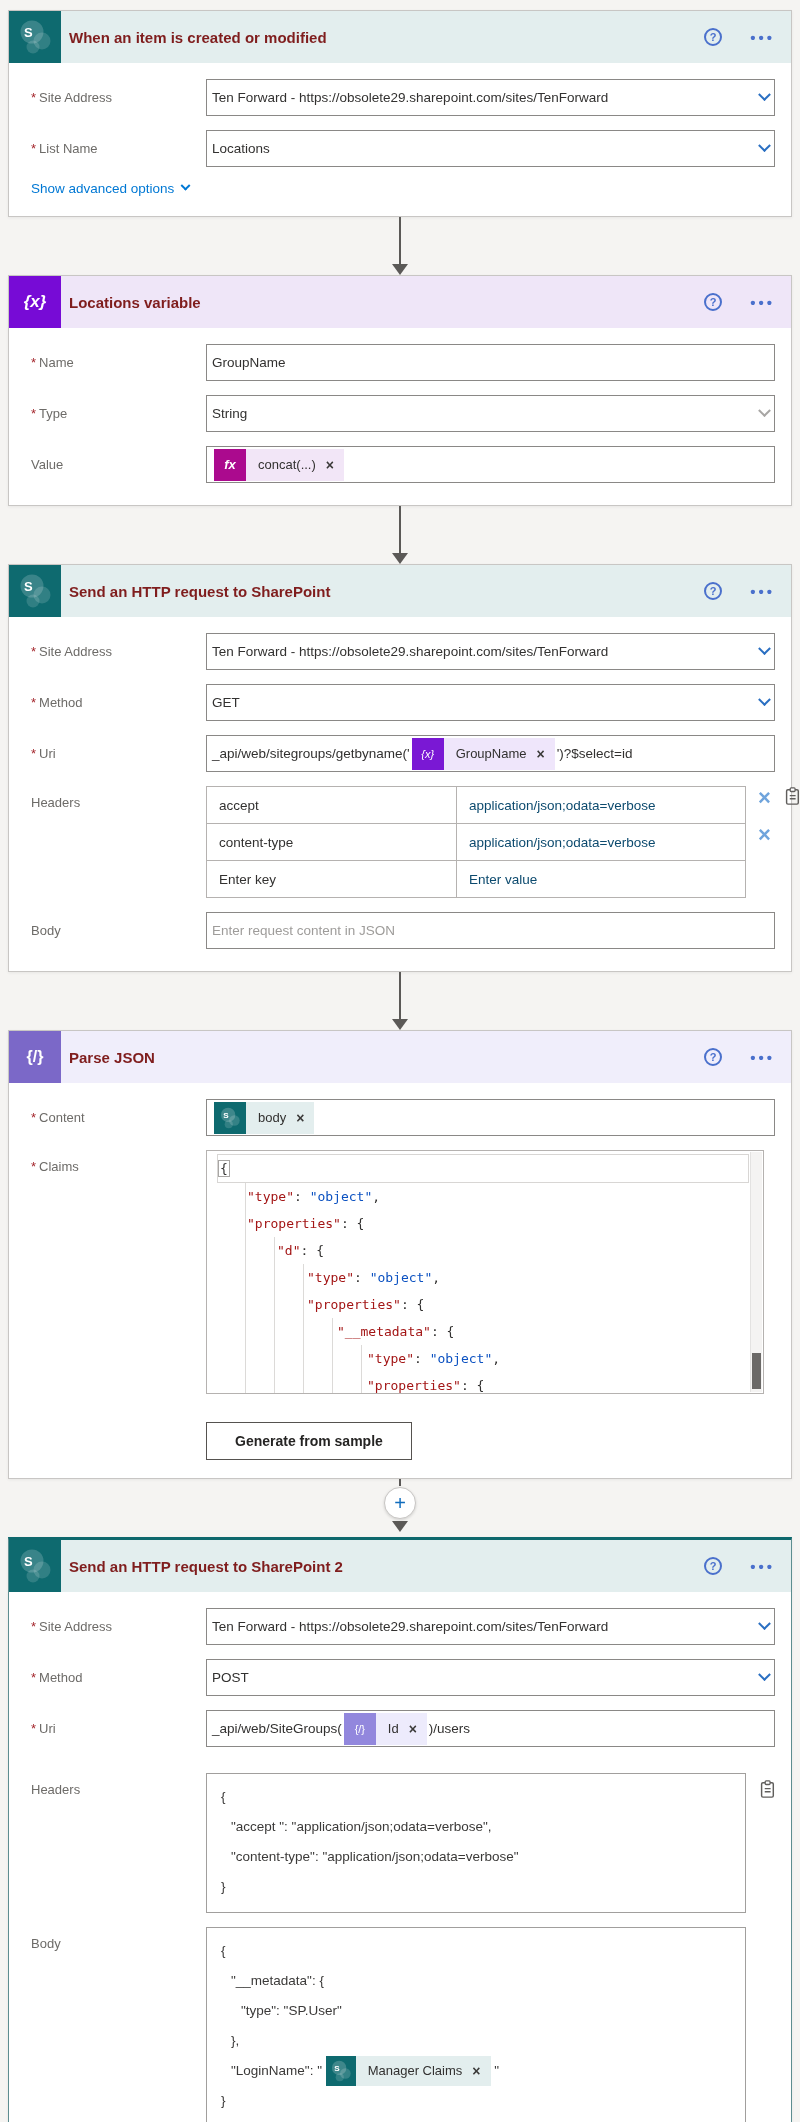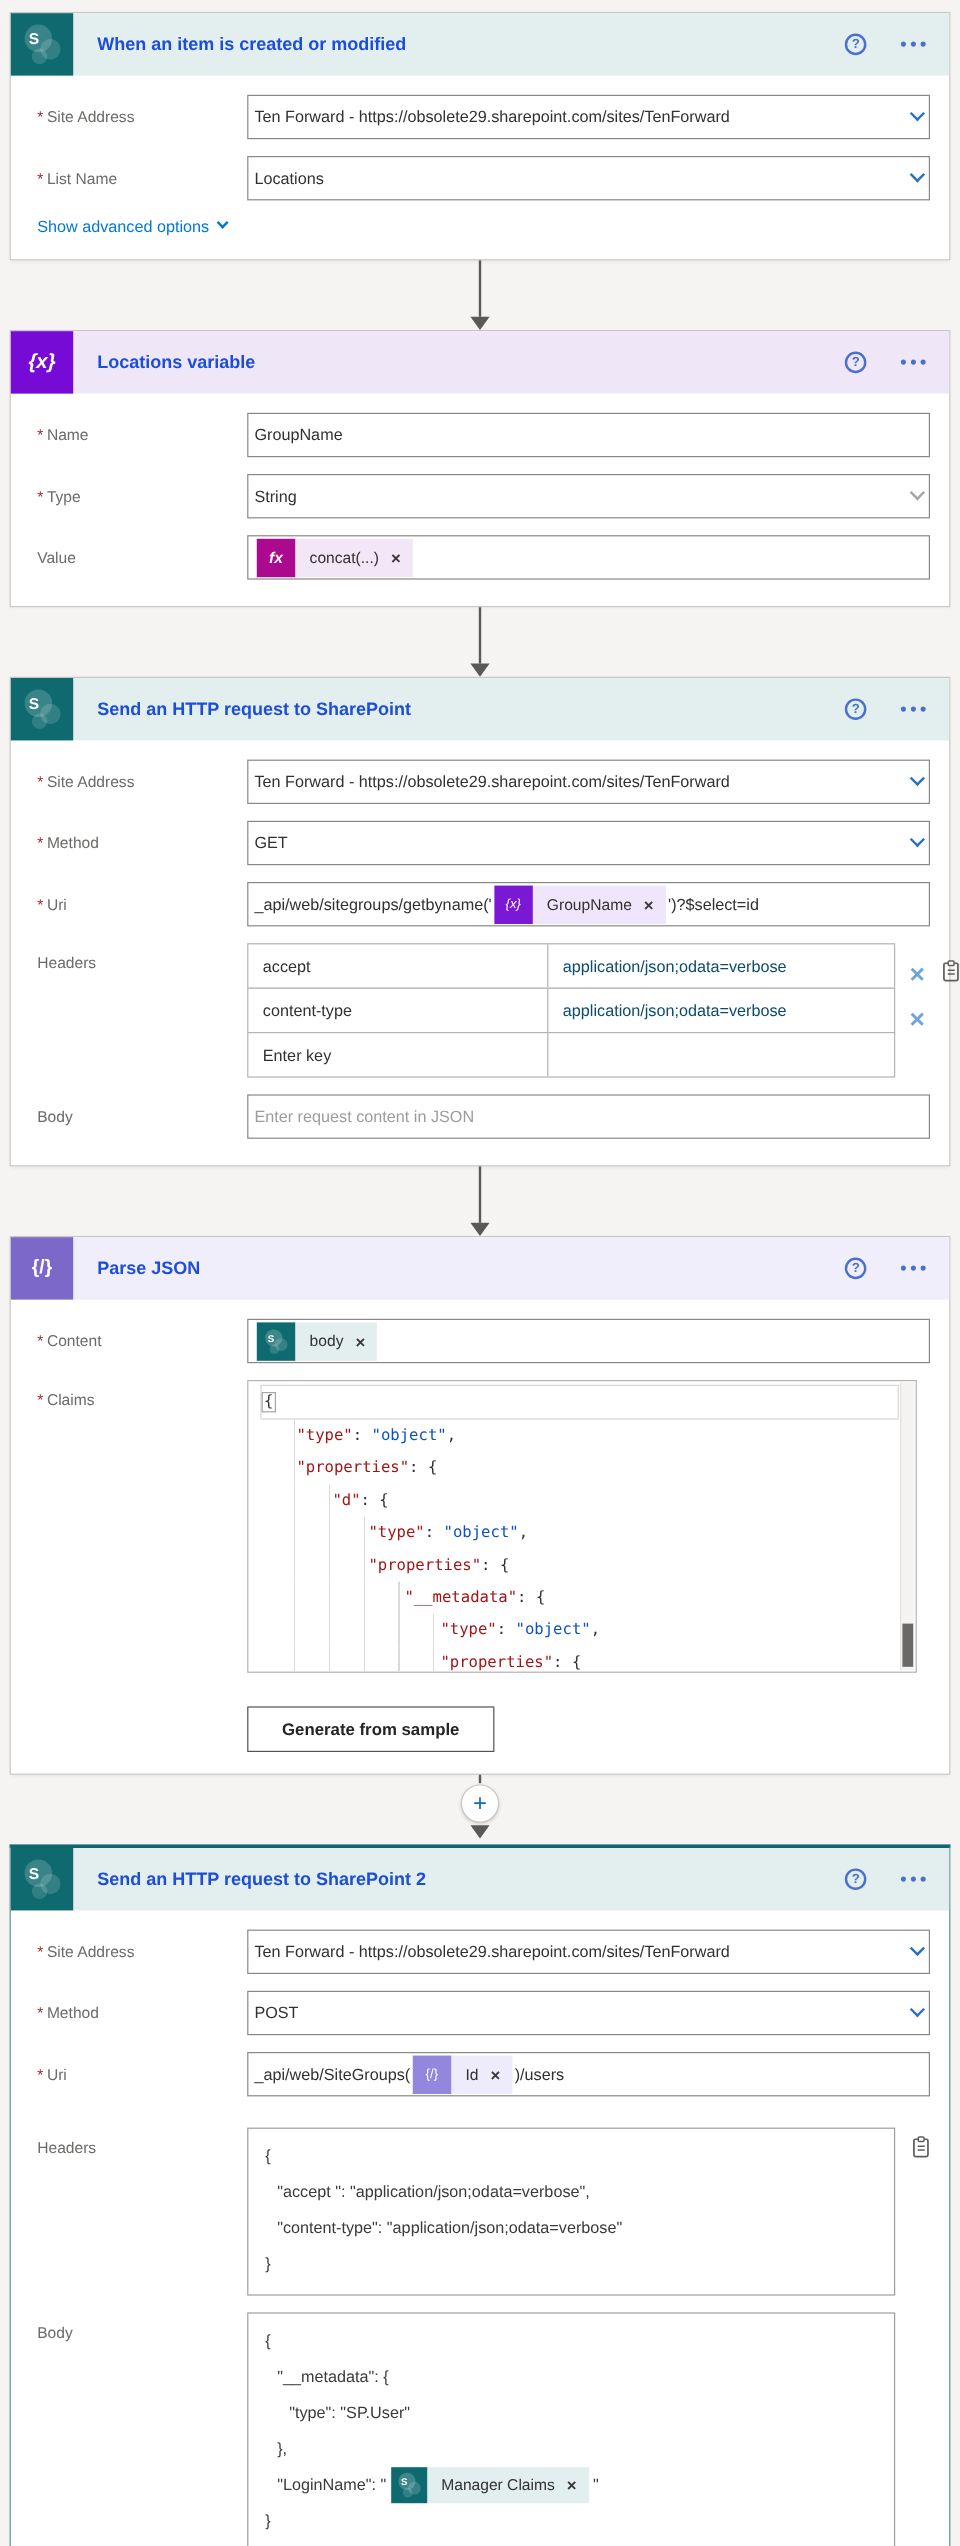--- a/index.html
+++ b/index.html
@@ -10,21 +10,21 @@
   .card.selected { border:1px solid #5d8d90; border-top:3px solid #0e686d; }
 
   .card-header { display:flex; align-items:center; height:52px; }
   .card-header.teal { background:#e3eeee; }
   .card-header.purple { background:#efe6f8; }
   .card-header.lavender { background:#f0eefb; }
   .hicon { width:52px; height:52px; flex:none; display:flex; align-items:center; justify-content:center; color:#fff; position:relative; }
   .hicon.sp { background:#0e6a6f; }
   .hicon.var { background:#770bd6; font-size:17px; font-style:italic; font-weight:bold; }
   .hicon.pj { background:#7b68c8; font-size:16px; font-weight:bold; }
-  .title { margin-left:20px; font-size:15px; font-weight:bold; color:#1d4ed8; flex:1; }
+  .title { margin-left:8px; font-size:15px; font-weight:bold; color:#7f1d1d; flex:1; }
   .header-actions { display:flex; align-items:center; gap:28px; margin-right:16px; }
   .help-circle { width:18px; height:18px; border:2px solid #4a70cc; border-radius:50%; color:#4a70cc; font-size:11px; font-weight:bold; display:flex; align-items:center; justify-content:center; cursor:pointer; }
   .dots { color:#4a70cc; font-size:15px; font-weight:bold; letter-spacing:3px; cursor:pointer; }
 
   .card-body { padding:16px 16px 18px 22px; }
   .row { display:flex; align-items:center; margin-bottom:14px; }
   .row.top { align-items:flex-start; }
   .row:last-child { margin-bottom:4px; }
   .flabel { width:175px; flex:none; font-size:13px; color:#6d6b68; padding-top:0; }
   .row.top .flabel { padding-top:9px; }
@@ -48,21 +48,21 @@
   .token.var-pill { background:#efe6fb; }
   .token.var-pill .ticon { background:#7a18d4; font-style:italic; }
   .token.pj-pill { background:#edebfc; }
   .token.pj-pill .ticon { background:#9287dd; }
   .token.sp-pill { background:#e3eeee; }
   .token.sp-pill .ticon { background:#0e6a6f; }
   .uri-text { white-space:pre; }
   .finput .token { margin:0 2px; }
 
   .kv-wrap { flex:1; }
-  .kv-row { display:flex; align-items:flex-end; }
+  .kv-row { display:flex; align-items:flex-start; }
   .kv-cells { display:flex; width:540px; border:1px solid #b5b2b0; margin-top:-1px; background:#fff; }
   .kv-row:first-child .kv-cells { margin-top:0; }
   .cell-key { width:250px; flex:none; border-right:1px solid #b5b2b0; height:36px; display:flex; align-items:center; padding:0 12px; font-size:13.5px; color:#323130; }
   .cell-val { flex:1; height:36px; display:flex; align-items:center; padding:0 12px; font-size:13.5px; color:#0c4a6e; }
   .kv-after { display:flex; align-items:center; gap:12px; margin-left:12px; }
   .xblue { color:#6fa4dc; font-size:22px; font-weight:bold; line-height:1; cursor:pointer; }
 
   .schema { flex:1; max-width:558px; height:244px; border:1px solid #b5b2b0; position:relative; overflow:hidden; font-family:"DejaVu Sans Mono","Liberation Mono",monospace; font-size:13px; color:#323130; padding:3px 14px 0 10px; }
   .sline { line-height:27px; white-space:pre; background-repeat:no-repeat;
            background-image:repeating-linear-gradient(to right, transparent 0, transparent 28px, #dcdad8 28px, #dcdad8 29px);
@@ -254,20 +254,21 @@
               <div class="cell-key">content-type</div>
               <div class="cell-val">application/json;odata=verbose</div>
             </div>
             <div class="kv-after">
               <span class="xblue">×</span>
             </div>
           </div>
           <div class="kv-row">
             <div class="kv-cells">
               <div class="cell-key placeholder">Enter key</div>
+              <div class="cell-val placeholder">Enter value</div>
             </div>
           </div>
         </div>
       </div>
       <div class="row">
         <div class="flabel"><span>Body</span></div>
         <div class="finput">
           <span class="placeholder">Enter request content in JSON</span>
         </div>
       </div>

